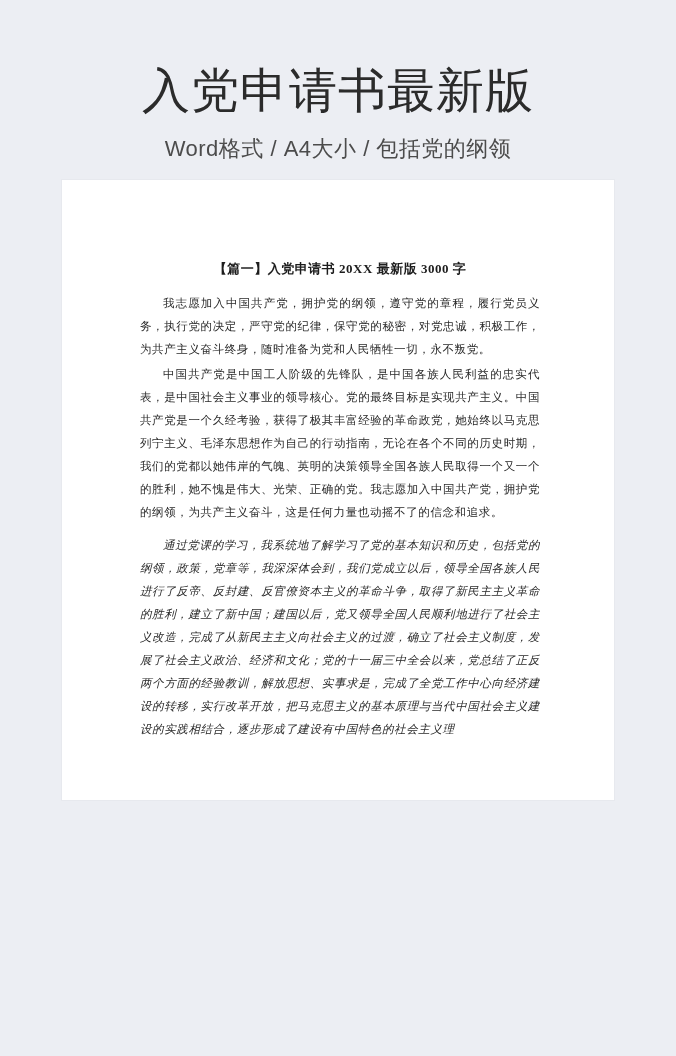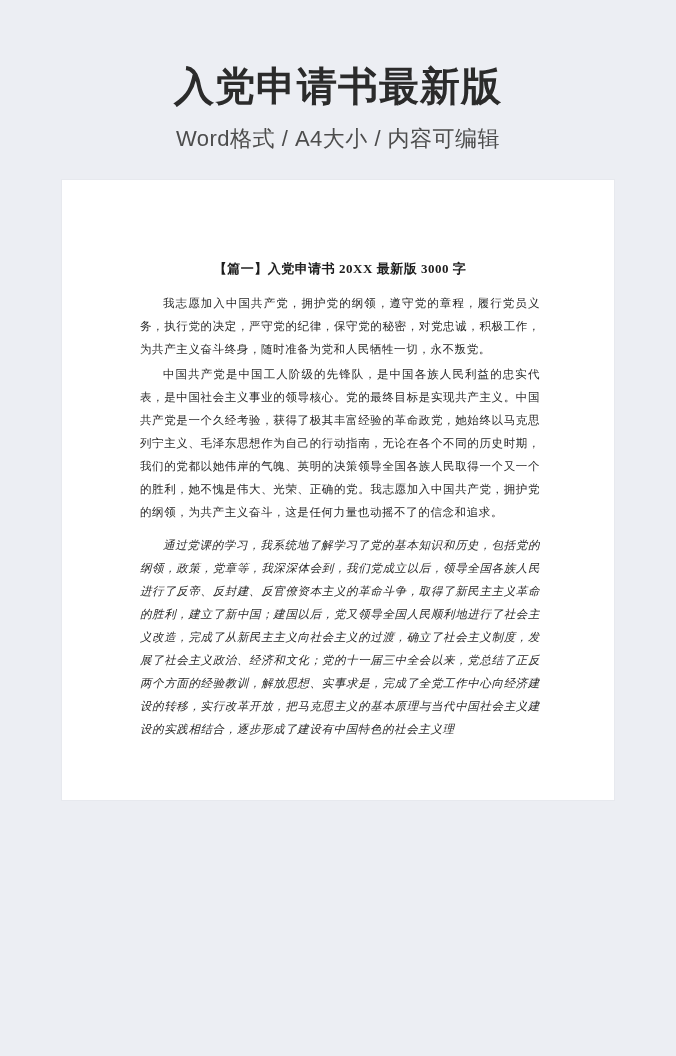--- a/index.html
+++ b/index.html
@@ -18,22 +18,22 @@
     width: 676px;
     height: 1056px;
     box-sizing: border-box;
   }
   .header {
     padding-top: 62px;
     text-align: center;
   }
   .header-title {
     font-family: "Liberation Sans", sans-serif;
-    font-size: 40px;
-    font-weight: bold;
+    font-size: 48px;
+    font-weight: normal;
     color: #2b2b2b;
     letter-spacing: 1px;
     line-height: 1.2;
     margin: 0;
   }
   .header-subtitle {
     font-family: "Liberation Sans", sans-serif;
     font-size: 22px;
     font-weight: normal;
     color: #4c4c4c;
@@ -87,21 +87,21 @@
     height: 700px;
   }
 </style>
 </head>
 <body>
 
 <div class="page">
 
   <div class="header">
     <h1 class="header-title">入党申请书最新版</h1>
-    <div class="header-subtitle">Word格式 / A4大小 / 内容可编辑</div>
+    <div class="header-subtitle">Word格式 / A4大小 / 包括党的纲领</div>
   </div>
 
   <div class="doc-sheet">
     <div class="doc-inner clip">
       <div class="doc-title">【篇一】入党申请书 20XX 最新版 3000 字</div>
       <p class="doc-p indent">我志愿加入中国共产党，拥护党的纲领，遵守党的章程，履行党员义务，执行党的决定，严守党的纪律，保守党的秘密，对党忠诚，积极工作，为共产主义奋斗终身，随时准备为党和人民牺牲一切，永不叛党。</p>
       <p class="doc-p indent">中国共产党是中国工人阶级的先锋队，是中国各族人民利益的忠实代表，是中国社会主义事业的领导核心。党的最终目标是实现共产主义。中国共产党是一个久经考验，获得了极其丰富经验的革命政党，她始终以马克思列宁主义、毛泽东思想作为自己的行动指南，无论在各个不同的历史时期，我们的党都以她伟岸的气魄、英明的决策领导全国各族人民取得一个又一个的胜利，她不愧是伟大、光荣、正确的党。我志愿加入中国共产党，拥护党的纲领，为共产主义奋斗，这是任何力量也动摇不了的信念和追求。</p>
       <p class="doc-p indent spaced">通过党课的学习，我系统地了解学习了党的基本知识和历史，包括党的纲领，政策，党章等，我深深体会到，我们党成立以后，领导全国各族人民进行了反帝、反封建、反官僚资本主义的革命斗争，取得了新民主主义革命的胜利，建立了新中国；建国以后，党又领导全国人民顺利地进行了社会主义改造，完成了从新民主主义向社会主义的过渡，确立了社会主义制度，发展了社会主义政治、经济和文化；党的十一届三中全会以来，党总结了正反两个方面的经验教训，解放思想、实事求是，完成了全党工作中心向经济建设的转移，实行改革开放，把马克思主义的基本原理与当代中国社会主义建设的实践相结合，逐步形成了建设有中国特色的社会主义理</p>
     </div>
   </div>

